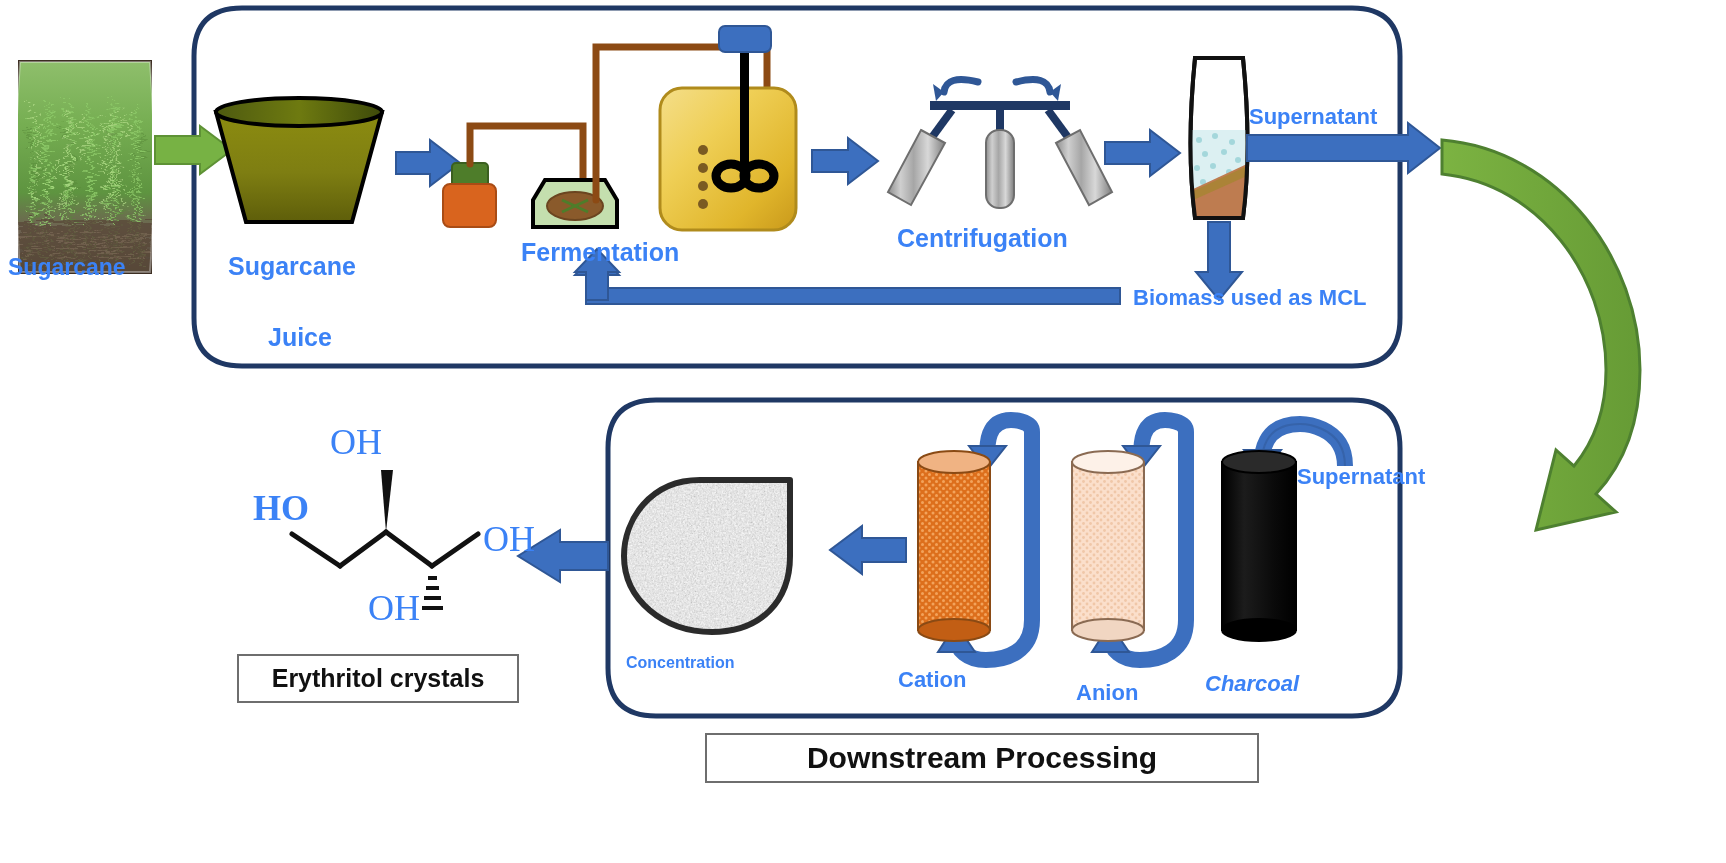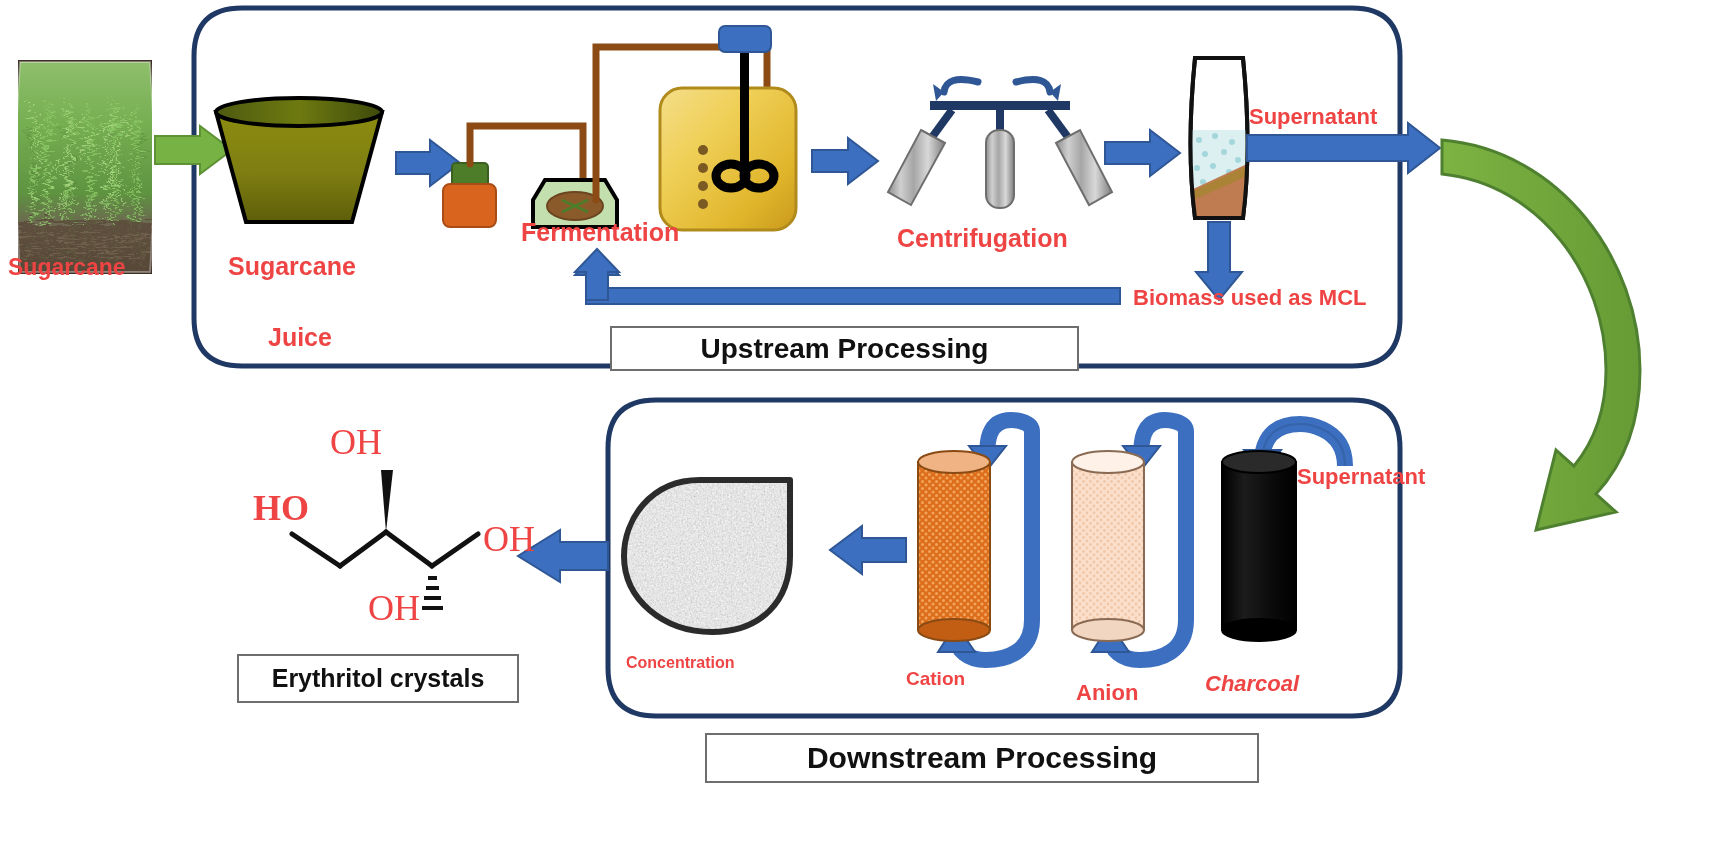--- a/index.html
+++ b/index.html
@@ -1,20 +1,20 @@
 <!DOCTYPE html>
 <html><head>
 <meta charset="utf-8">
 <style>
   html,body{margin:0;padding:0;background:#fff;}
   body{width:1726px;height:863px;position:relative;overflow:hidden;
        font-family:"Liberation Sans", sans-serif;}
   .stage{position:absolute;inset:0;}
   svg.layer{position:absolute;left:0;top:0;width:1726px;height:863px;}
-  .lbl{position:absolute;font-weight:bold;color:#ef4444;white-space:nowrap;
+  .lbl{position:absolute;font-weight:bold;color:#3b82f6;white-space:nowrap;
        font-family:"Liberation Sans", sans-serif;line-height:1;}
   .boxlbl{position:absolute;border:2px solid #6e6e6e;background:#fff;
           display:flex;align-items:center;justify-content:center;
           font-weight:bold;color:#111;white-space:nowrap;
           font-family:"Liberation Sans", sans-serif;}
 </style>
 </head>
 <body>
 
 <div class="stage">
@@ -379,37 +379,36 @@
       <path d="M422,608 L443,608" stroke-width="4"></path>
     </g>
   </g>
 </svg>
 
 <div class="lbl" style="left:8px;top:256px;font-size:23px;">Sugarcane</div>
 
 <div class="lbl" style="left:228px;top:254px;font-size:25px;">Sugarcane</div>
 <div class="lbl" style="left:268px;top:293px;font-size:25px;margin-top:32px;">Juice</div>
 
-<div class="lbl" style="left:521px;top:220px;font-size:25px;text-align:right;">Fermentation</div>
+<div class="lbl" style="left:521px;top:240px;font-size:25px;text-align:right;">Fermentation</div>
 
 <div class="lbl" style="left:897px;top:226px;font-size:25px;">Centrifugation</div>
 
 <div class="lbl" style="left:1249px;top:106px;font-size:22px;">Supernatant</div>
 
 <div class="lbl" style="left:1113px;top:287px;font-size:22px;margin-left:20px;">Biomass used as MCL</div>
 
-<div class="boxlbl" style="left:610px;top:326px;width:465px;height:41px;font-size:28px;">Upstream Processing</div>
 
 <div class="lbl" style="left:1297px;top:466px;font-size:22px;">Supernatant</div>
 
 <div class="lbl" style="left:1205px;top:673px;font-size:22px;font-style:italic;">Charcoal</div>
 
 <div class="lbl" style="left:1076px;top:682px;font-size:22px;">Anion</div>
 
-<div class="lbl" style="left:898px;top:669px;font-size:19px;margin-left:8px;">Cation</div>
+<div class="lbl" style="left:898px;top:669px;font-size:22px;">Cation</div>
 
 <div class="lbl" style="left:626px;top:655px;font-size:16px;">Concentration</div>
 
 <div class="boxlbl" style="left:237px;top:654px;width:278px;height:45px;font-size:25px;">Erythritol crystals</div>
 
 <div class="boxlbl" style="left:705px;top:733px;width:550px;height:46px;font-size:30px;">Downstream Processing</div>
 
 <div class="lbl" style="left:330px;top:424px;font-size:36px;font-weight:normal;font-family:'Liberation Serif',serif;">OH</div>
 <div class="lbl" style="left:238px;top:490px;font-size:36px;font-weight:bold;font-family:'Liberation Serif',serif;margin-left:15px;">HO</div>
 <div class="lbl" style="left:483px;top:521px;font-size:36px;font-weight:normal;font-family:'Liberation Serif',serif;">OH</div>

